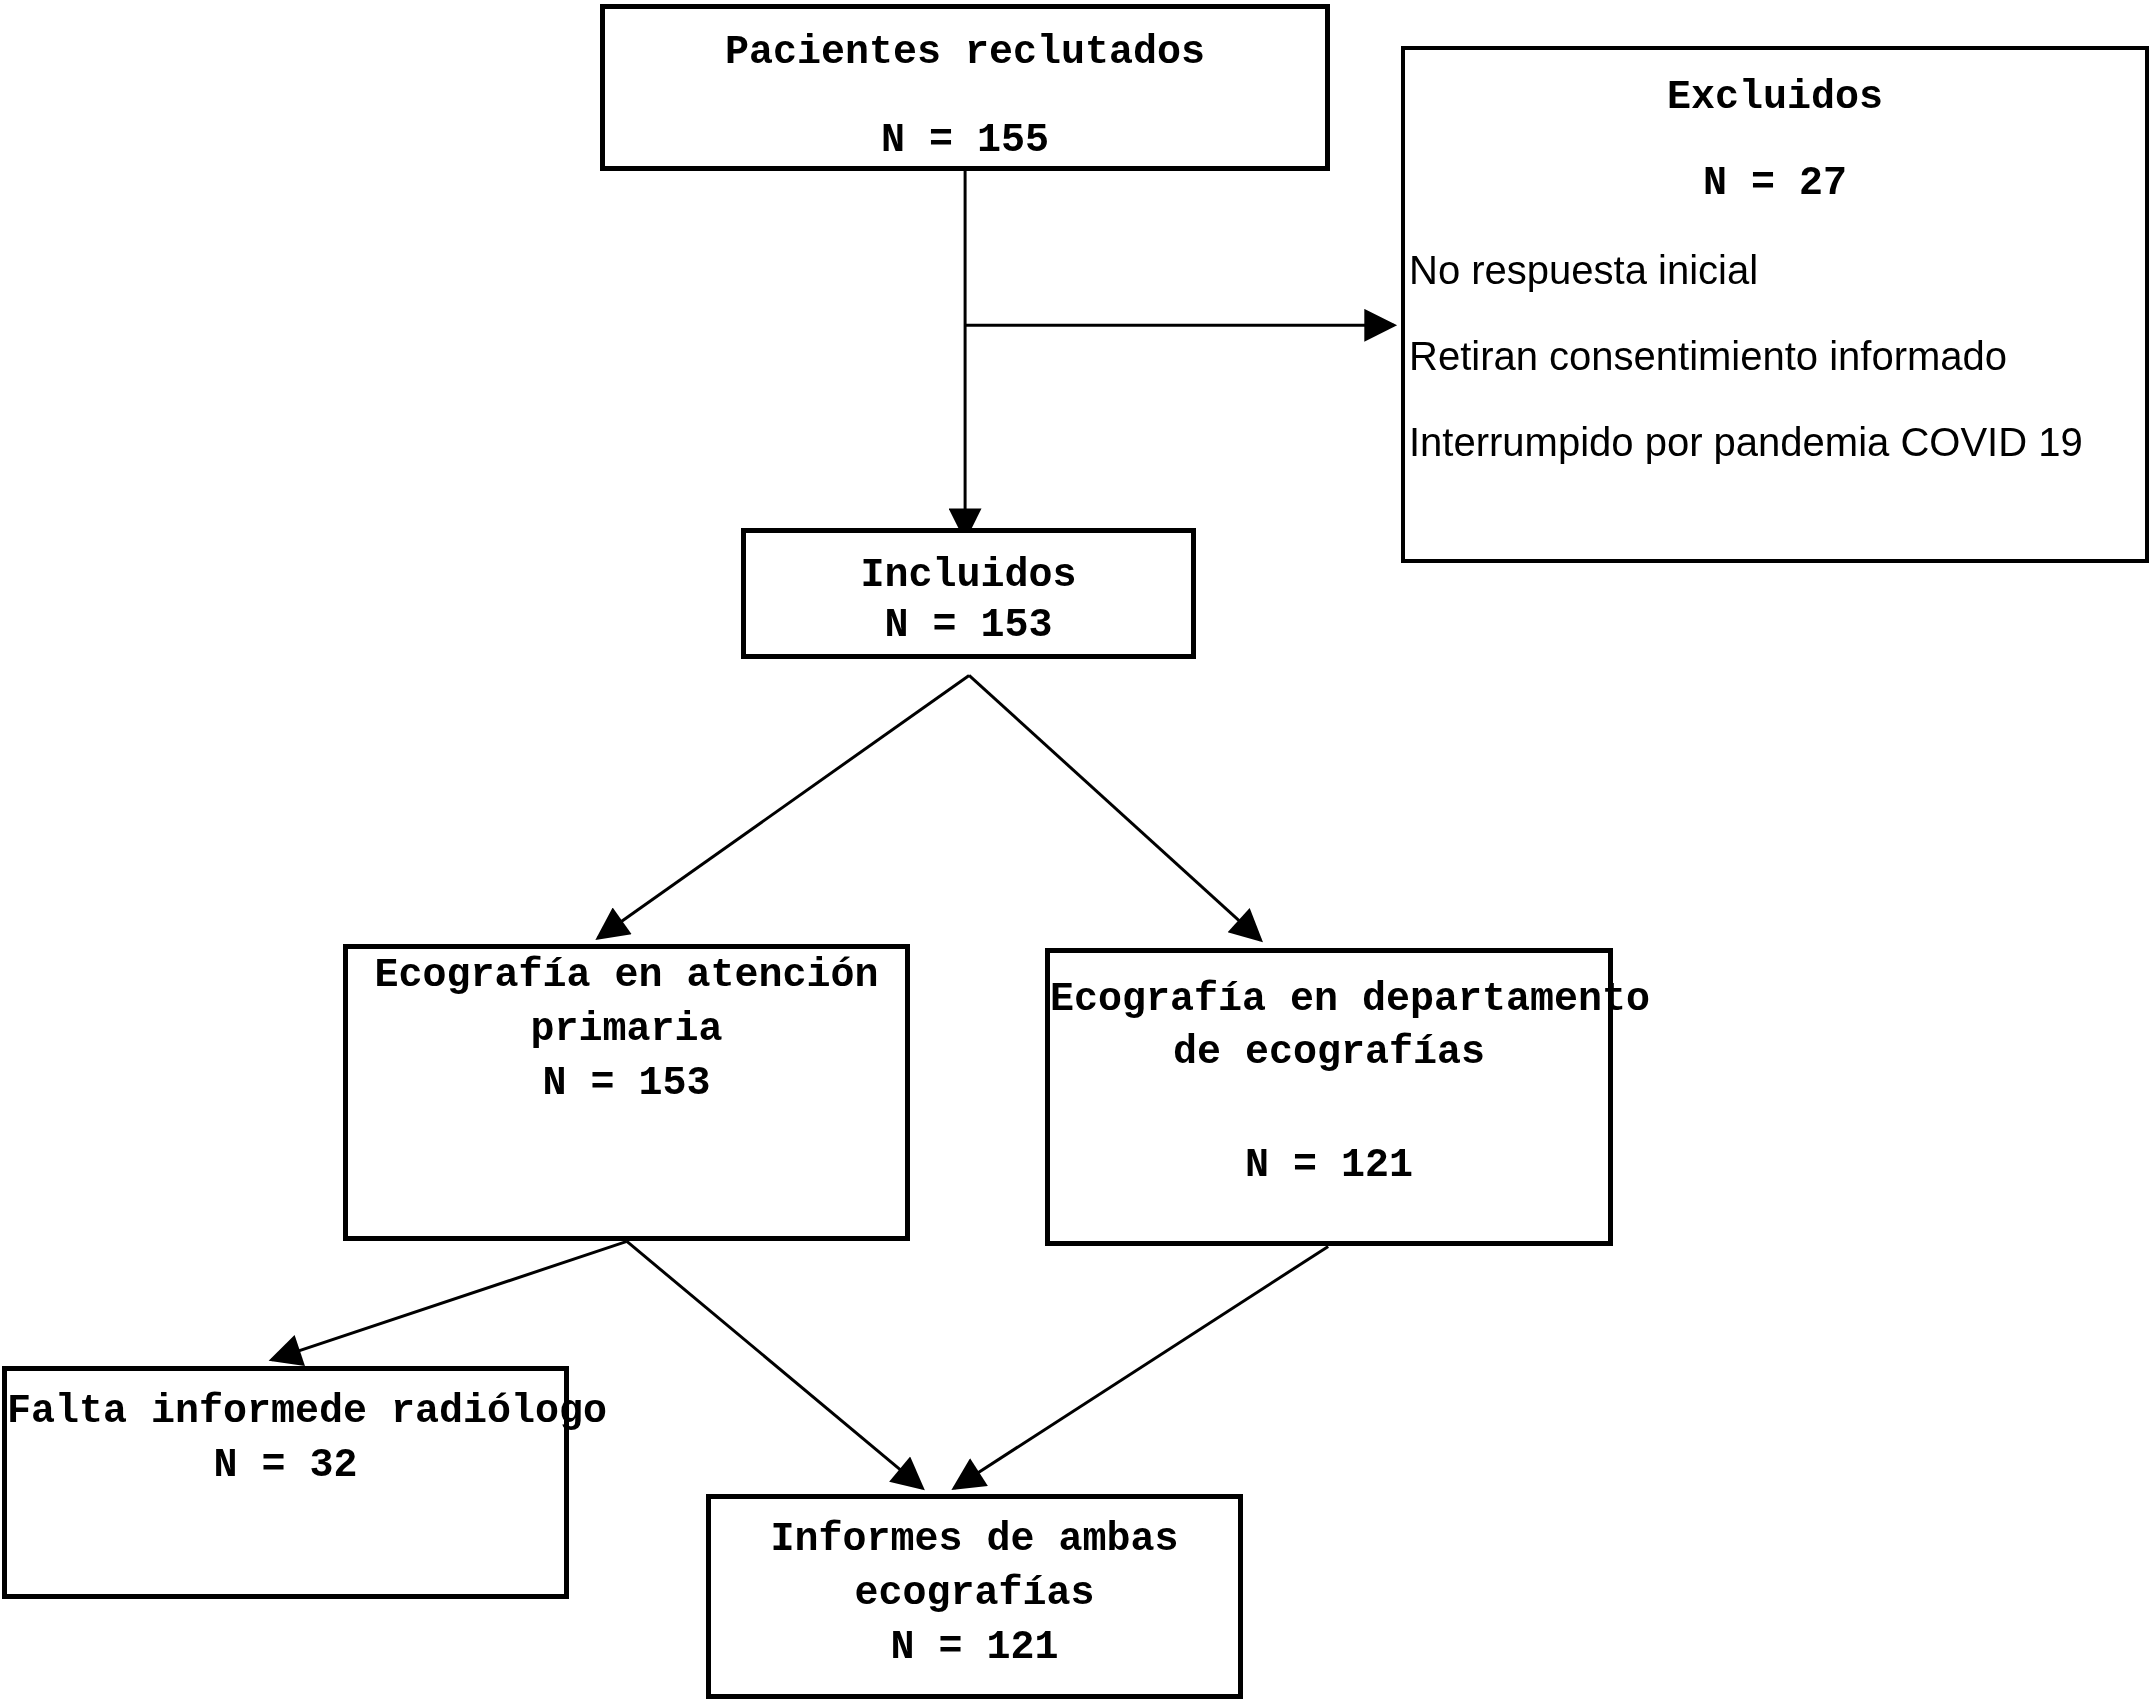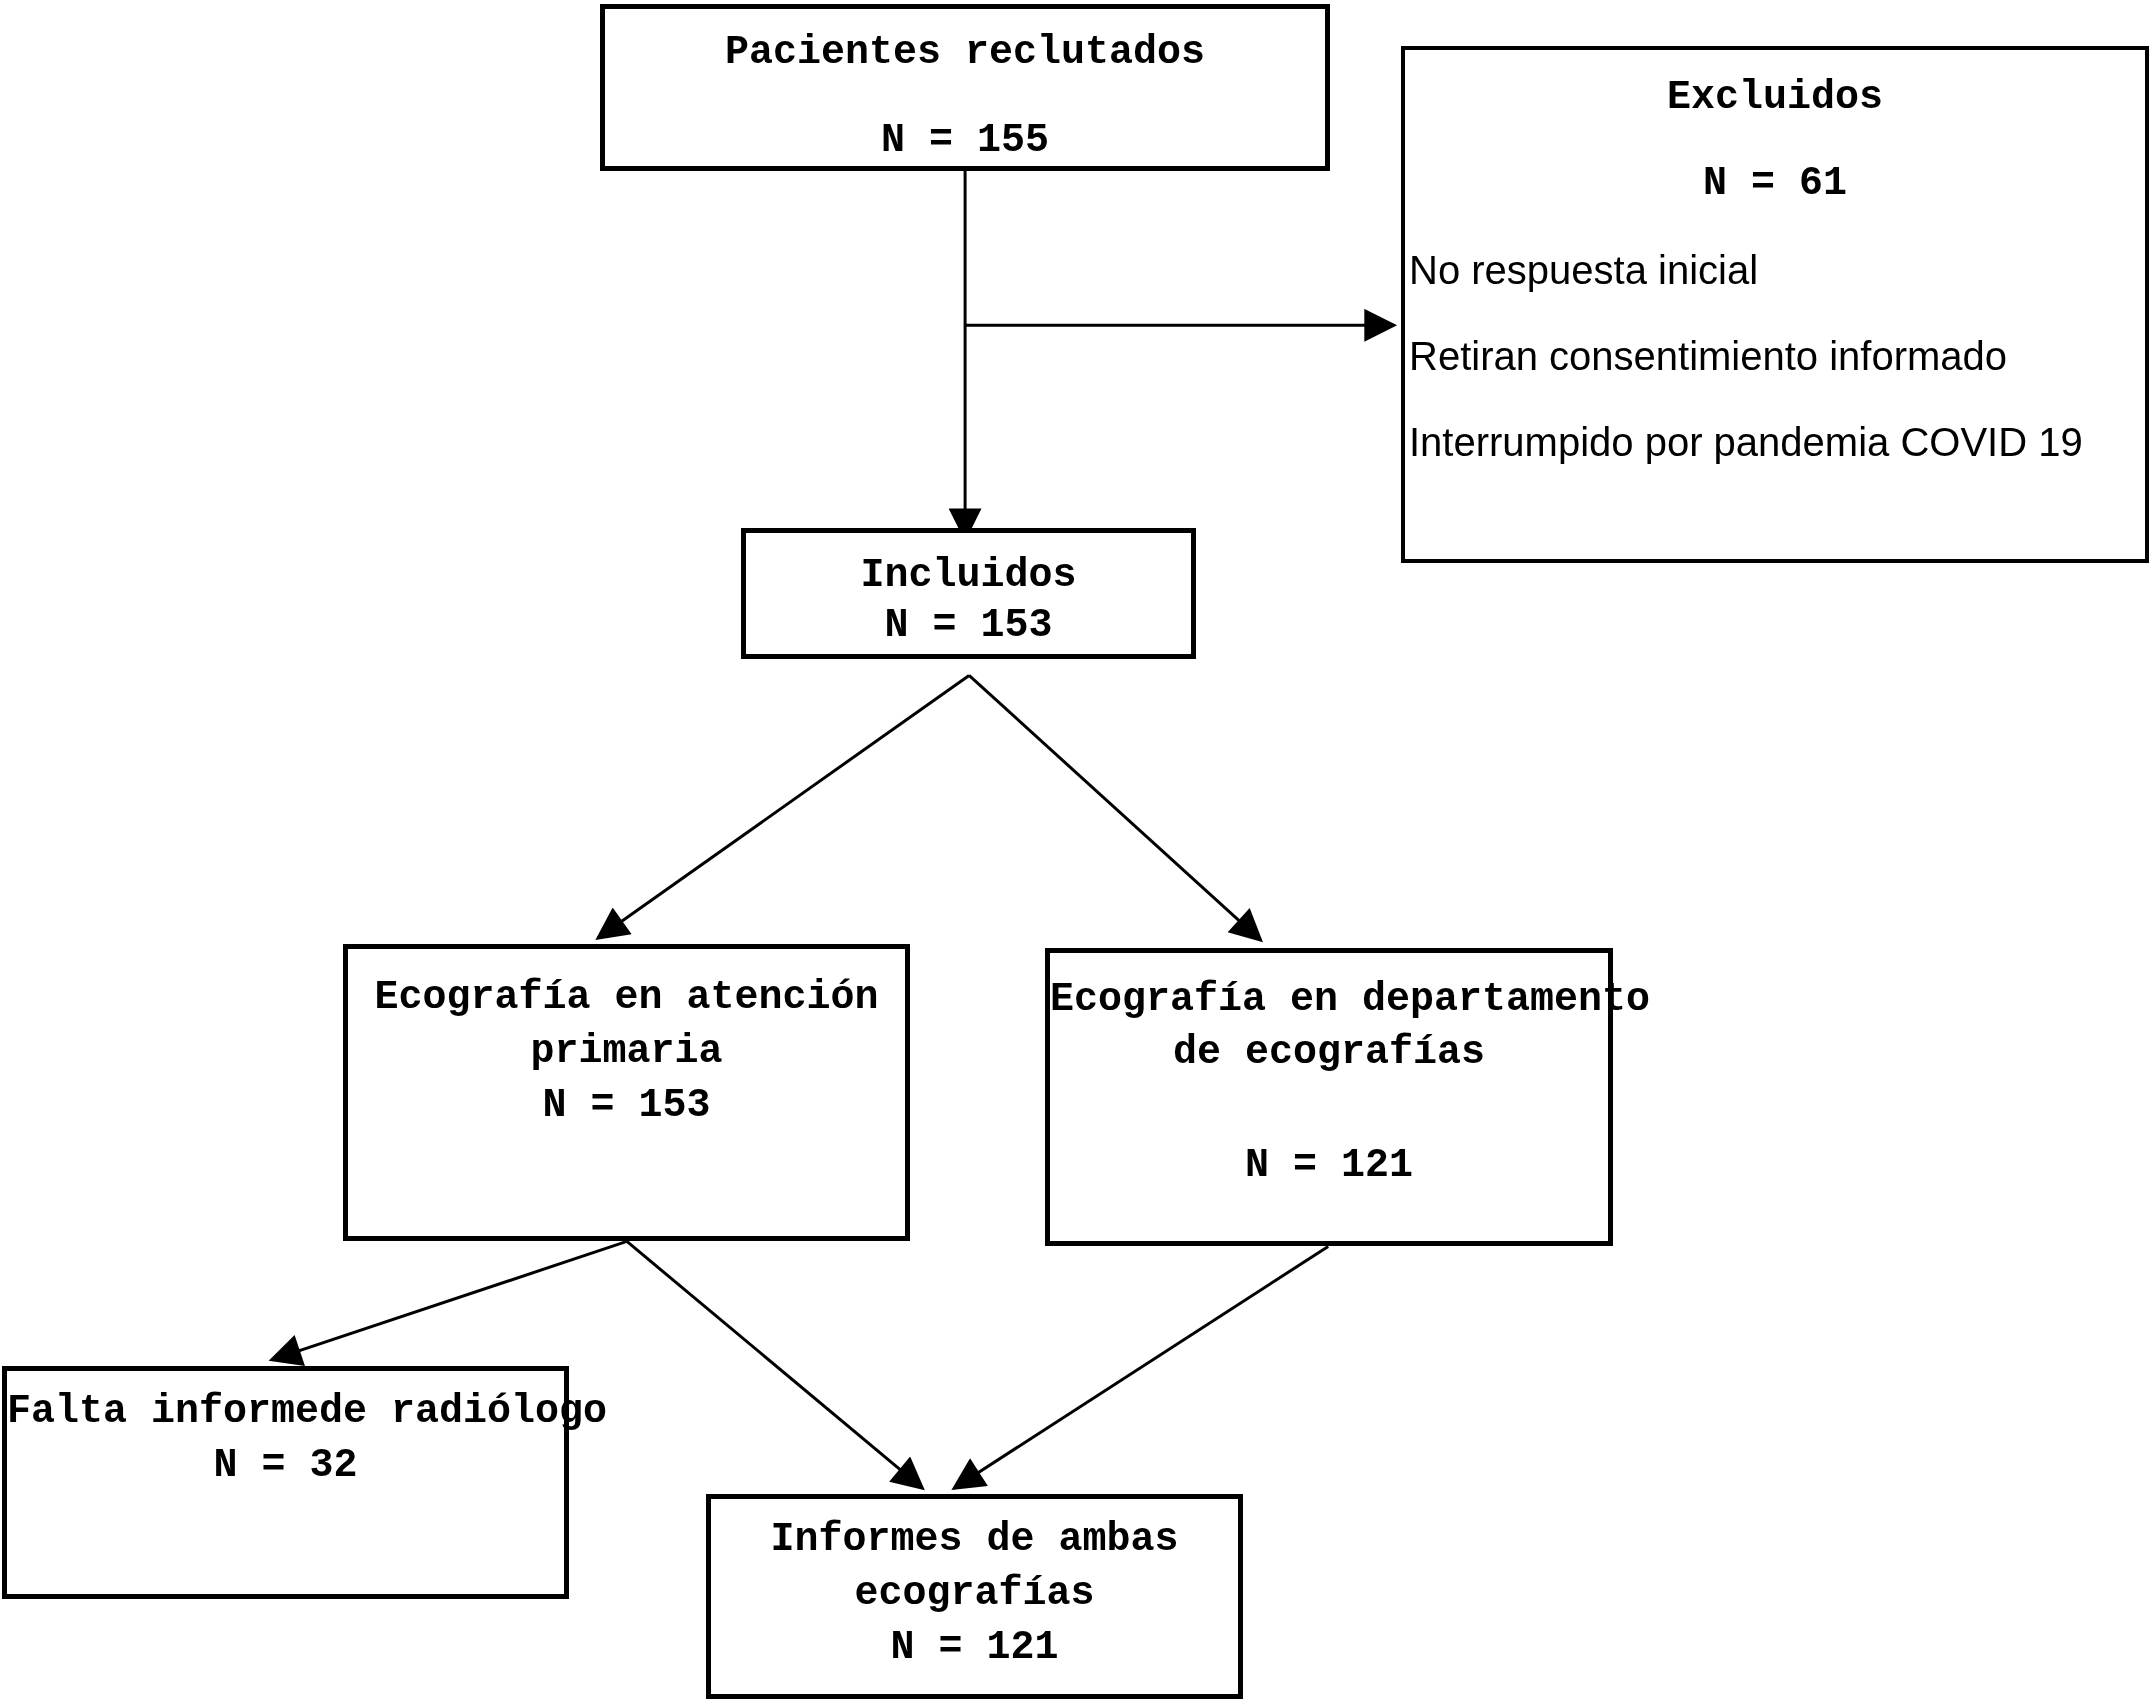--- a/index.html
+++ b/index.html
@@ -45,21 +45,21 @@
 
   
   .recruited  { left: 600px;  top: 4px;    width: 730px; height: 167px; padding-top: 20px; line-height: 48px; }
   .recruited .bn { margin-top: 40px; }
 
   .excluded   { left: 1401px; top: 46px;   width: 748px; height: 517px; border-width: 4px; padding-top: 24px; line-height: 48px; }
   .excluded .bn, .excluded .reason { margin-top: 38px; }
 
   .included   { left: 741px;  top: 528px;  width: 455px; height: 131px; padding-top: 18px; line-height: 50px; }
 
-  .primary    { left: 343px;  top: 944px;  width: 567px; height: 297px; padding-top: 22px; }
+  .primary    { left: 343px;  top: 944px;  width: 567px; height: 297px; }
 
   .radiology  { left: 1045px; top: 948px;  width: 568px; height: 298px; padding-top: 20px; line-height: 53px; }
   .radiology .bn { margin-top: 60px; }
 
   .missing    { left: 2px;    top: 1366px; width: 567px; height: 233px; padding-top: 14px; }
 
   .bothrep    { left: 706px;  top: 1494px; width: 537px; height: 205px; padding-top: 14px; }
 </style>
 </head>
 <body>
@@ -81,21 +81,21 @@
     <line x1="1335" y1="1253" x2="959" y2="1496" stroke="#000000" stroke-width="3" marker-end="url(#ah)"></line>
   </svg>
 
   <div class="fbox recruited">
     <div class="bline">Pacientes reclutados</div>
     <div class="bline bn">N = 155</div>
   </div>
 
   <div class="fbox excluded">
     <div class="bline">Excluidos</div>
-    <div class="bline bn">N = 61</div>
+    <div class="bline bn">N = 27</div>
     <div class="reason">No respuesta inicial</div>
     <div class="reason">Retiran consentimiento informado</div>
     <div class="reason">Interrumpido por pandemia COVID 19</div>
   </div>
 
   <div class="fbox included">
     <div class="bline">Incluidos</div>
     <div class="bline bn">N = 153</div>
   </div>
 

